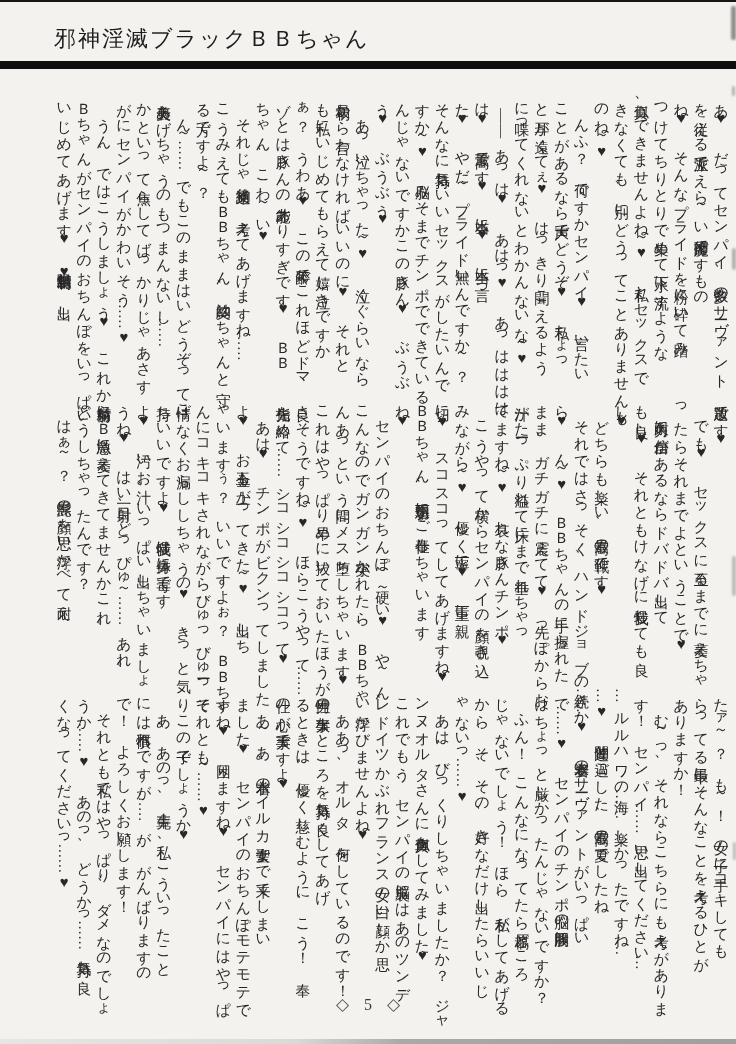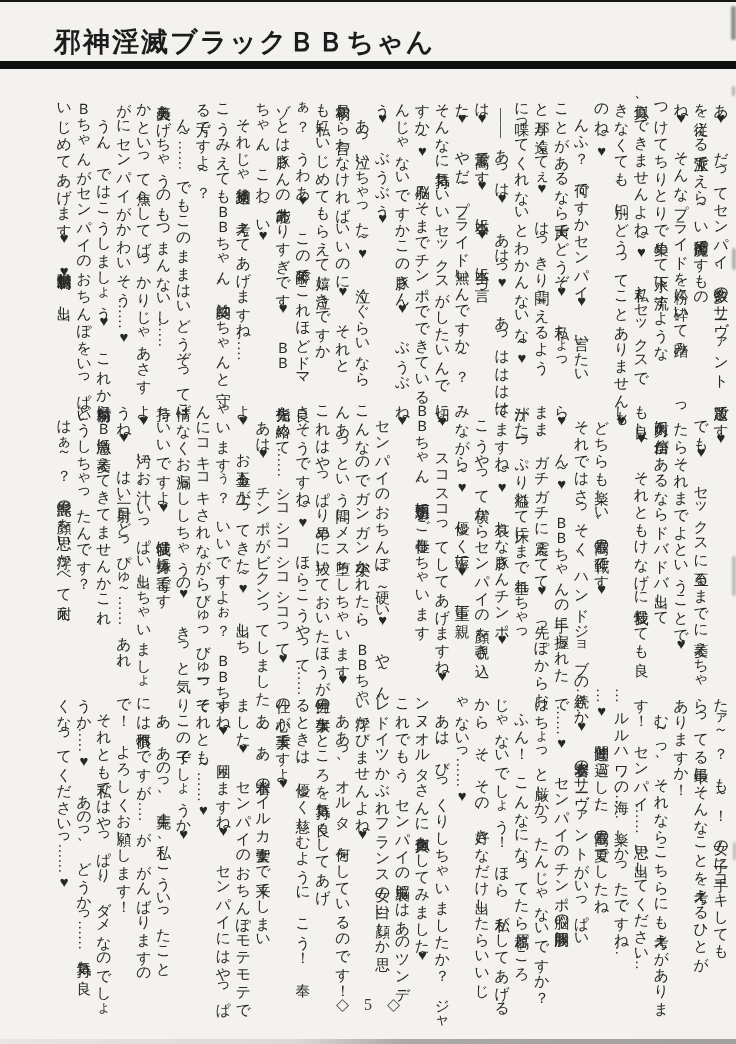--- a/index.html
+++ b/index.html
@@ -6,21 +6,21 @@
   body{
     width:736px;height:1044px;position:relative;overflow:hidden;
     background:#f3f2ef;
     font-family:"Liberation Serif","DejaVu Serif",serif;
   }
   
   .top-edge{position:absolute;top:0;left:0;width:736px;height:2px;background:#161616;}
   
   .page-title{
     position:absolute;top:24px;left:54px;
-    font-size:27px;color:#1c1c1c;letter-spacing:2px;white-space:nowrap;font-weight:bold;
+    font-size:22px;color:#1c1c1c;letter-spacing:2px;white-space:nowrap;
   }
   .header-rule{position:absolute;top:61px;left:0;width:736px;height:8px;background:#0e0e0e;}
   
   .vblock{
     position:absolute;right:6px;
     writing-mode:vertical-rl;text-orientation:mixed;
     font-size:14.8px;line-height:19.9px;letter-spacing:.3px;
     color:#272727;height:298px;white-space:nowrap;
   }
   .vblock .tcol{overflow:visible;}

